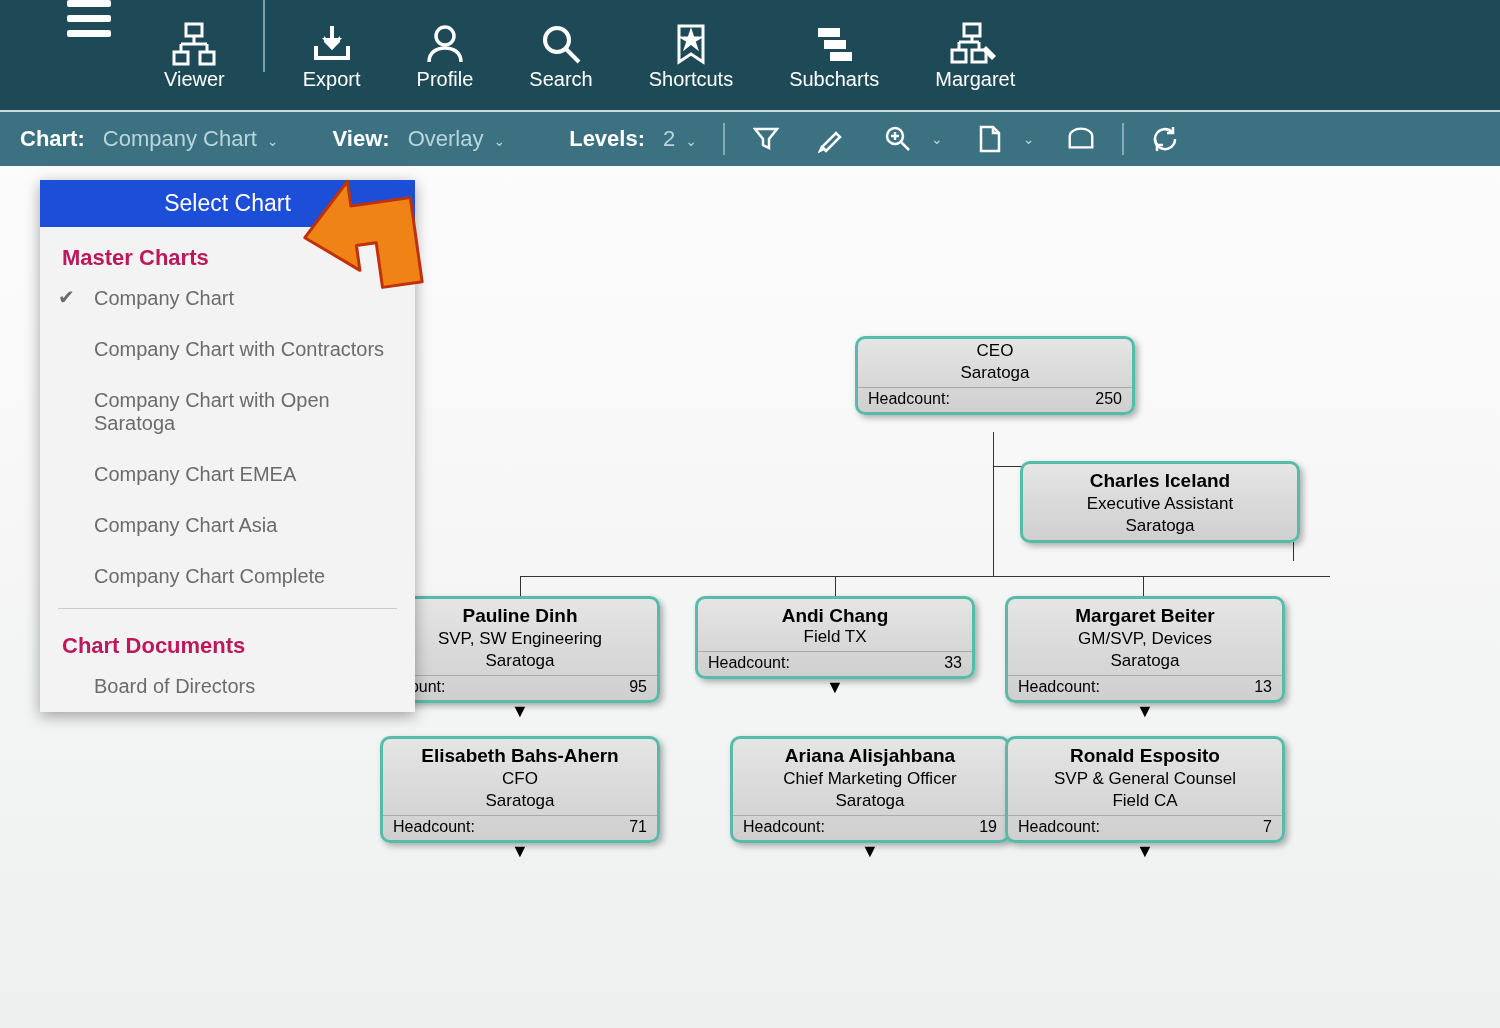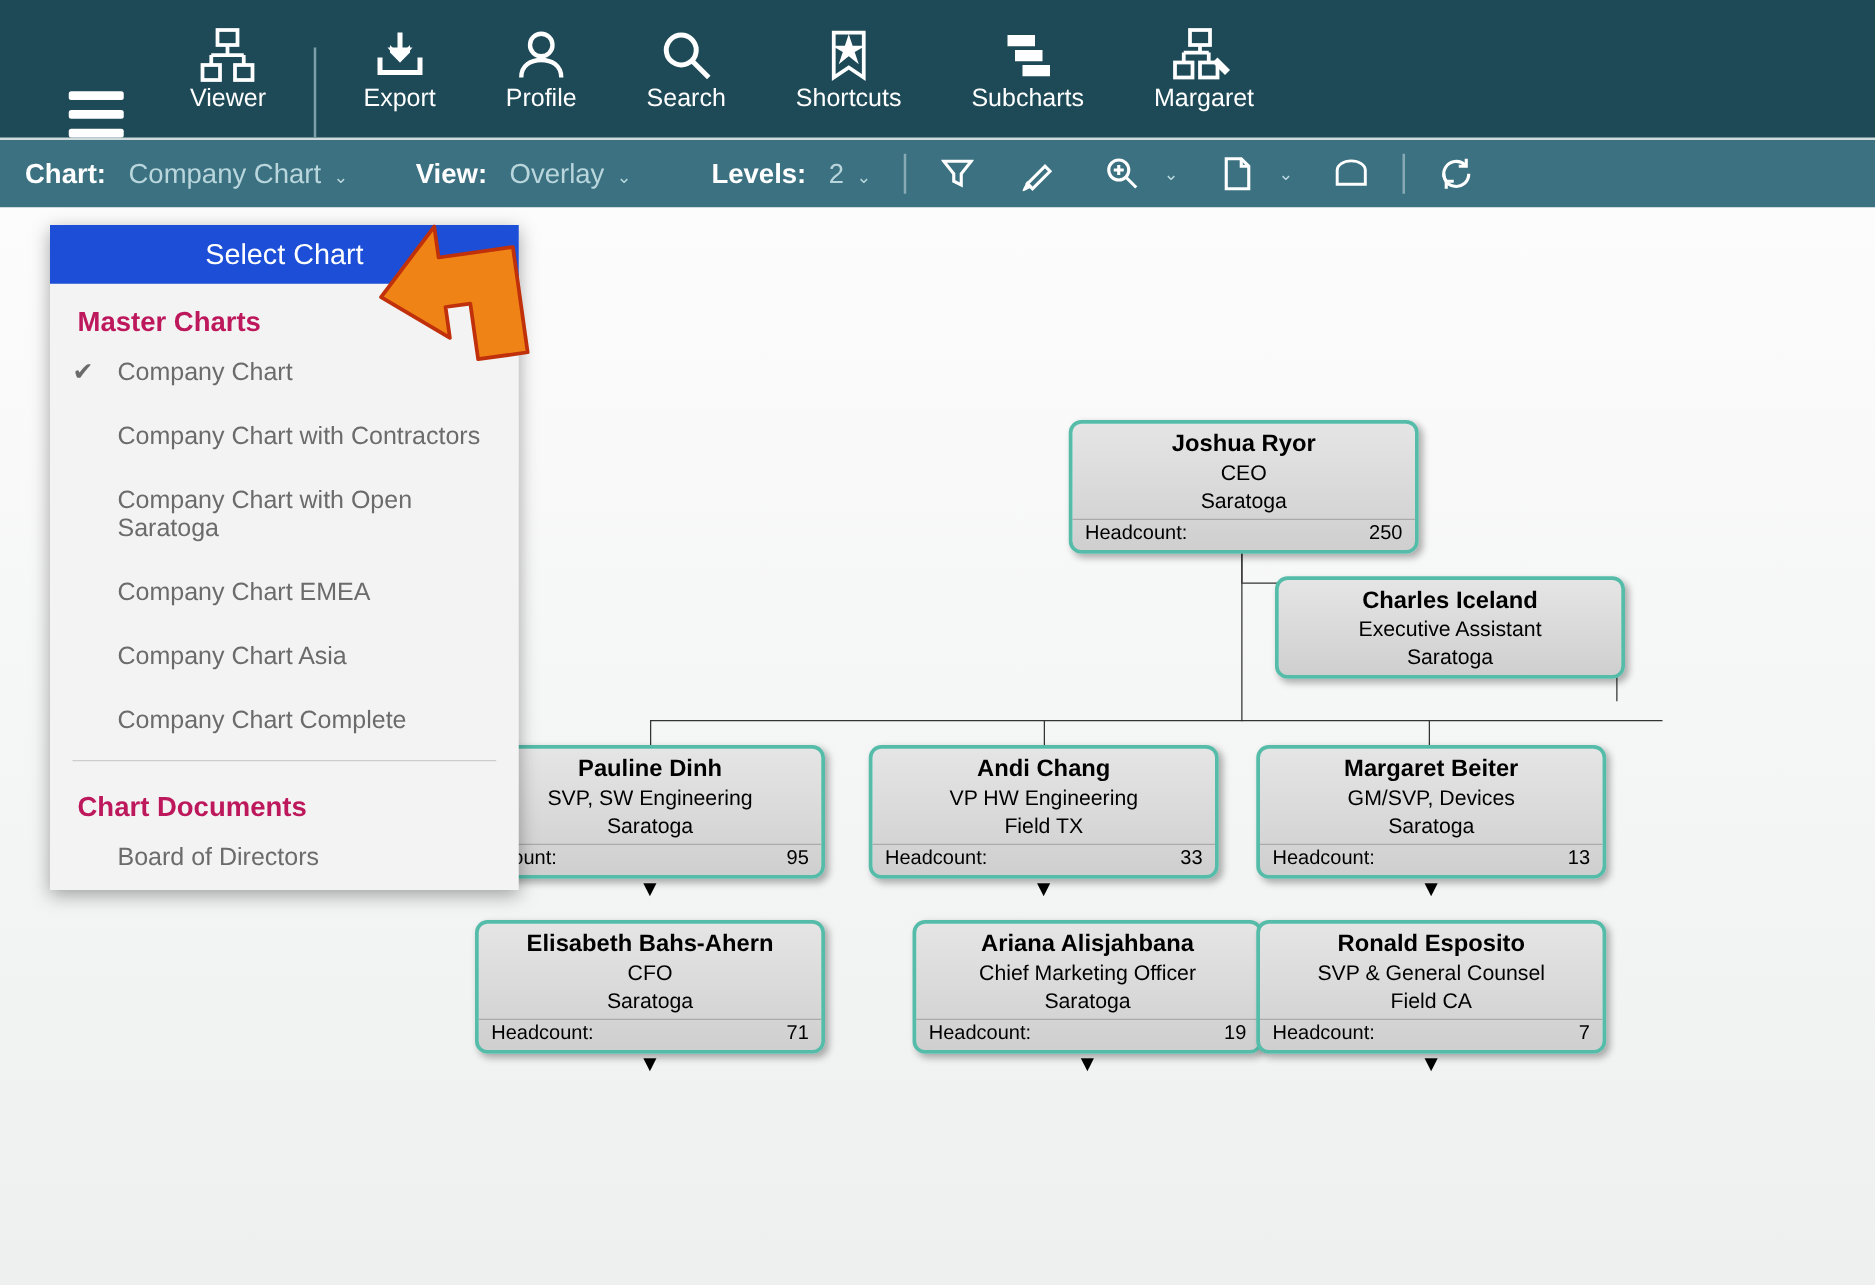--- a/index.html
+++ b/index.html
@@ -10,22 +10,22 @@
   height: 1028px;
   overflow: hidden;
   position: relative;
 }
 
 
 .top-toolbar {
   background: #1e4a58;
   height: 112px;
   display: flex;
-  align-items: flex-end;
-  padding-left: 30px;
+  align-items: flex-start;
+  padding-left: 42px;
   color: #fff;
   border-bottom: 2px solid #cfdadd;
 }
 .toolbar-item {
   display: flex;
   flex-direction: column;
   align-items: center;
   justify-content: center;
   color: #fff;
   font-size: 20px;
@@ -365,21 +365,20 @@
   <div class="hline" style="left:993px; top:300px; width:300px;"></div>
   <div class="vline" style="left:1293px; top:300px; height:95px;"></div>
 
   <div class="vline" style="left:993px; top:266px; height:145px;"></div>
   <div class="hline" style="left:520px; top:410px; width:810px;"></div>
   <div class="vline" style="left:520px; top:410px; height:20px;"></div>
   <div class="vline" style="left:835px; top:410px; height:20px;"></div>
   <div class="vline" style="left:1143px; top:410px; height:20px;"></div>
 
   <div class="org-node" style="left:855px; top:170px;">
-    <div class="org-name">Joshua Ryor</div>
     <div class="org-title">CEO</div>
     <div class="org-loc">Saratoga</div>
     <div class="org-head">
       <span>Headcount:</span>
       <span>250</span>
     </div>
   </div>
 
   <div class="org-node" style="left:1020px; top:295px;">
     <div class="org-name">Charles Iceland</div>
@@ -393,21 +392,20 @@
     <div class="org-loc">Saratoga</div>
     <div class="org-head">
       <span>dcount:</span>
       <span>95</span>
     </div>
     <div class="org-expand">▼</div>
   </div>
 
   <div class="org-node" style="left:695px; top:430px;">
     <div class="org-name">Andi Chang</div>
-    <div class="org-title">VP HW Engineering</div>
     <div class="org-loc">Field TX</div>
     <div class="org-head">
       <span>Headcount:</span>
       <span>33</span>
     </div>
     <div class="org-expand">▼</div>
   </div>
 
   <div class="org-node" style="left:1005px; top:430px;">
     <div class="org-name">Margaret Beiter</div>

